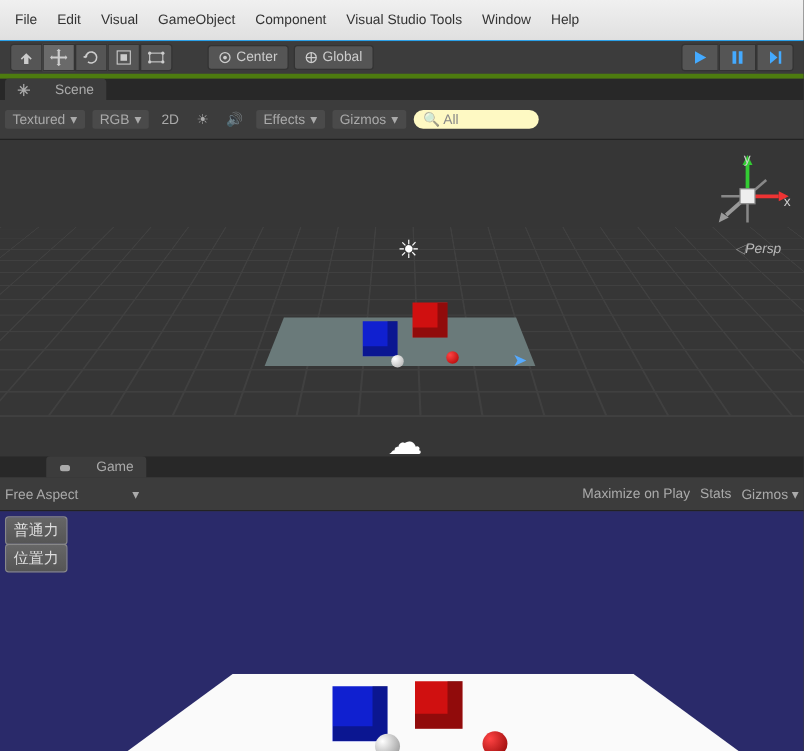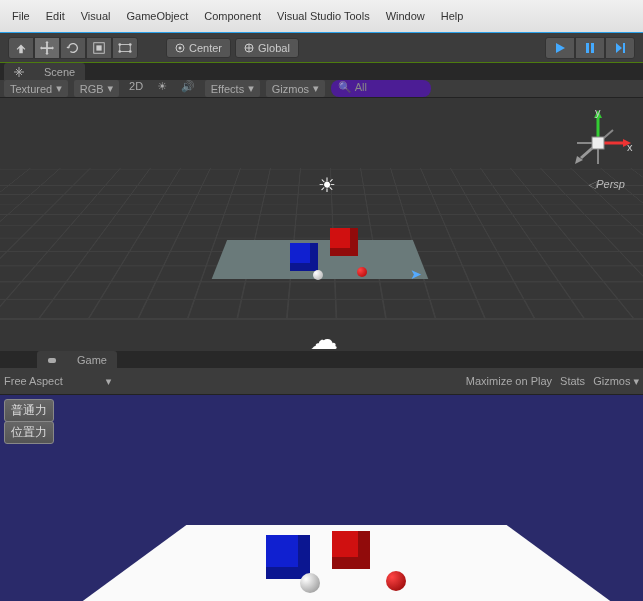--- a/index.html
+++ b/index.html
@@ -1,39 +1,39 @@
 <!DOCTYPE html>
 <html><head>
 <meta charset="utf-8">
 <style>
 * { margin: 0; padding: 0; box-sizing: border-box; font-family: Arial, sans-serif; font-size: 11px; }
 body { width: 643px; height: 601px; background: #383838; overflow: hidden; }
 
 .menubar { height: 33px; background: linear-gradient(#f0f0f0, #e0e0e0); border-bottom: 1px solid #2aa0e8; display: flex; align-items: center; padding: 0 4px; }
 .menubar span { padding: 0 8px; color: #333; cursor: default; }
 
-.toolbar { height: 30px; background: #3c3c3c; display: flex; align-items: center; padding: 0 8px; gap: 4px; border-bottom: 1px solid #4d7c0f; }
+.toolbar { height: 30px; background: #3c3c3c; display: flex; align-items: center; padding: 0 8px; gap: 4px; border-bottom: 4px solid #4d7c0f; }
 .tool-group { display: flex; gap: 0; }
 .tool-btn { width: 26px; height: 22px; background: #555; border: 1px solid #333; display: flex; align-items: center; justify-content: center; cursor: pointer; }
 .tool-btn:first-child { border-radius: 3px 0 0 3px; }
 .tool-btn:last-child { border-radius: 0 3px 3px 0; }
 .tool-btn.active { background: #6a6a6a; }
 .spacer { flex: 1; }
 .pivot-btn { height: 20px; background: #555; border: 1px solid #333; border-radius: 3px; padding: 0 8px; color: #ccc; display: flex; align-items: center; gap: 4px; }
 .play-group { display: flex; gap: 0; }
 .play-btn { width: 30px; height: 22px; background: #555; border: 1px solid #333; display: flex; align-items: center; justify-content: center; cursor: pointer; }
 .play-btn:first-child { border-radius: 3px 0 0 3px; }
 .play-btn:last-child { border-radius: 0 3px 3px 0; }
 
 .tab-bar { height: 17px; background: #282828; display: flex; align-items: flex-end; }
 .tab { height: 17px; background: #3c3c3c; padding: 0 10px; color: #aaa; display: flex; align-items: center; gap: 20px; border-radius: 3px 3px 0 0; margin-left: 4px; }
 
-.scene-toolbar { height: 18px; background: #3c3c3c; display: flex; padding: 0 4px; gap: 6px; color: #aaa; border-bottom: 1px solid #222; }
+.scene-toolbar { height: 32px; background: #3c3c3c; display: flex; align-items: center; padding: 0 4px; gap: 6px; color: #aaa; border-bottom: 1px solid #222; }
 .scene-toolbar .dropdown { background: #4a4a4a; padding: 1px 6px; border-radius: 2px; display: flex; align-items: center; gap: 4px; }
-.scene-toolbar .search { background: #4c1d95; border-radius: 8px; padding: 1px 8px; width: 100px; color: #888; }
+.scene-toolbar .search { background: #fef9c3; border-radius: 8px; padding: 1px 8px; width: 100px; color: #888; }
 
 .scene-view { height: 253px; background: #363636; position: relative; overflow: hidden; }
 .grid-floor { position: absolute; left: 0; right: 0; top: 70px; bottom: 0; background: 
   repeating-linear-gradient(90deg, #404040 0, #404040 1px, transparent 1px, transparent 30px),
   repeating-linear-gradient(0deg, #404040 0, #404040 1px, transparent 1px, transparent 15px);
   transform: perspective(400px) rotateX(60deg); transform-origin: top; }
 .platform { position: absolute; left: 220px; top: 130px; width: 200px; height: 60px; background: #6a7a7a; transform: perspective(300px) rotateX(50deg); }
 .cube { position: absolute; width: 28px; height: 28px; }
 .cube.blue { background: #1020d0; left: 290px; top: 145px; box-shadow: inset -8px -8px 0 rgba(0,0,0,0.3); }
 .cube.red { background: #d01010; left: 330px; top: 130px; box-shadow: inset -8px -8px 0 rgba(0,0,0,0.3); }

